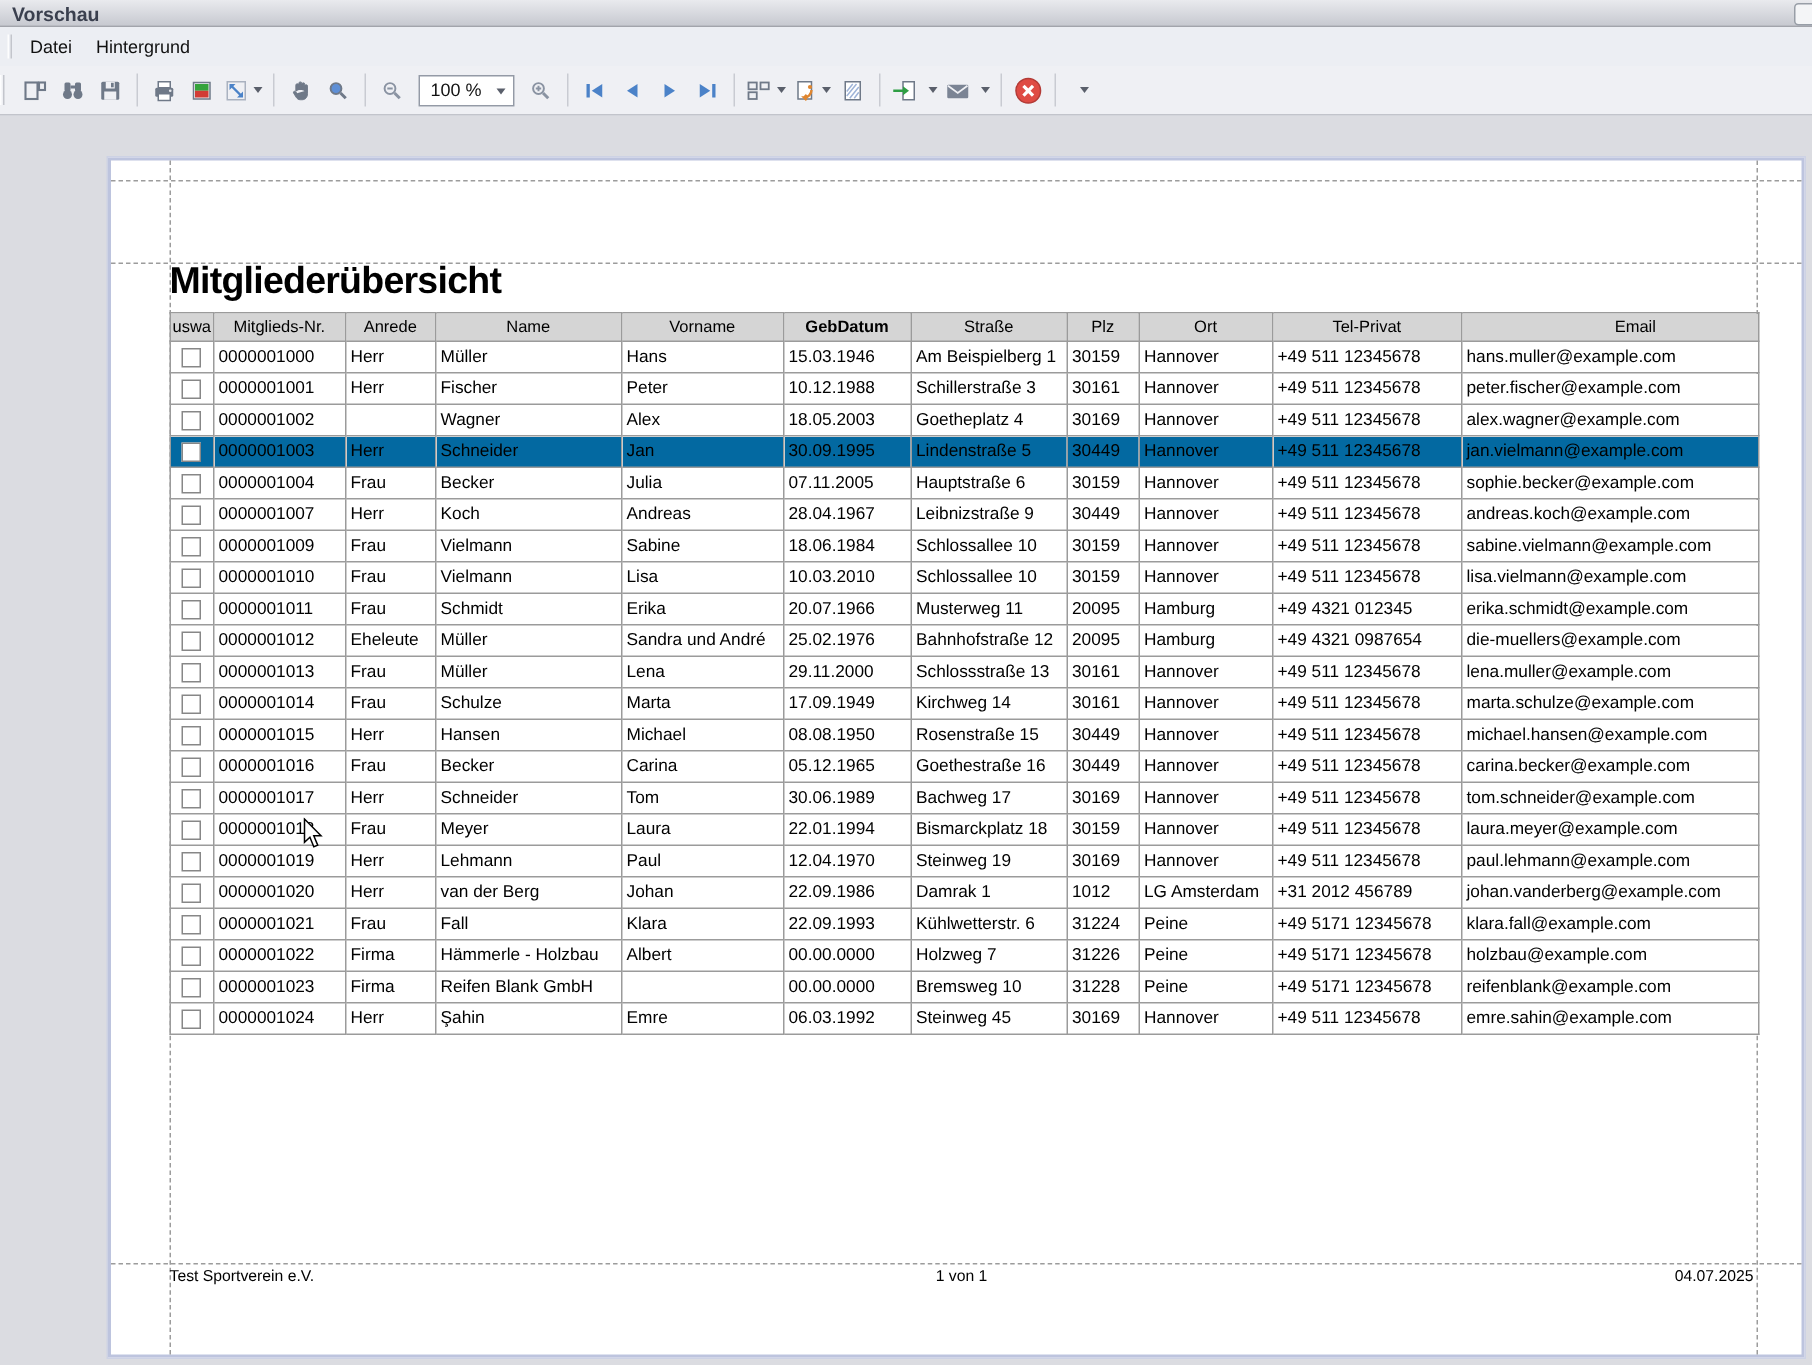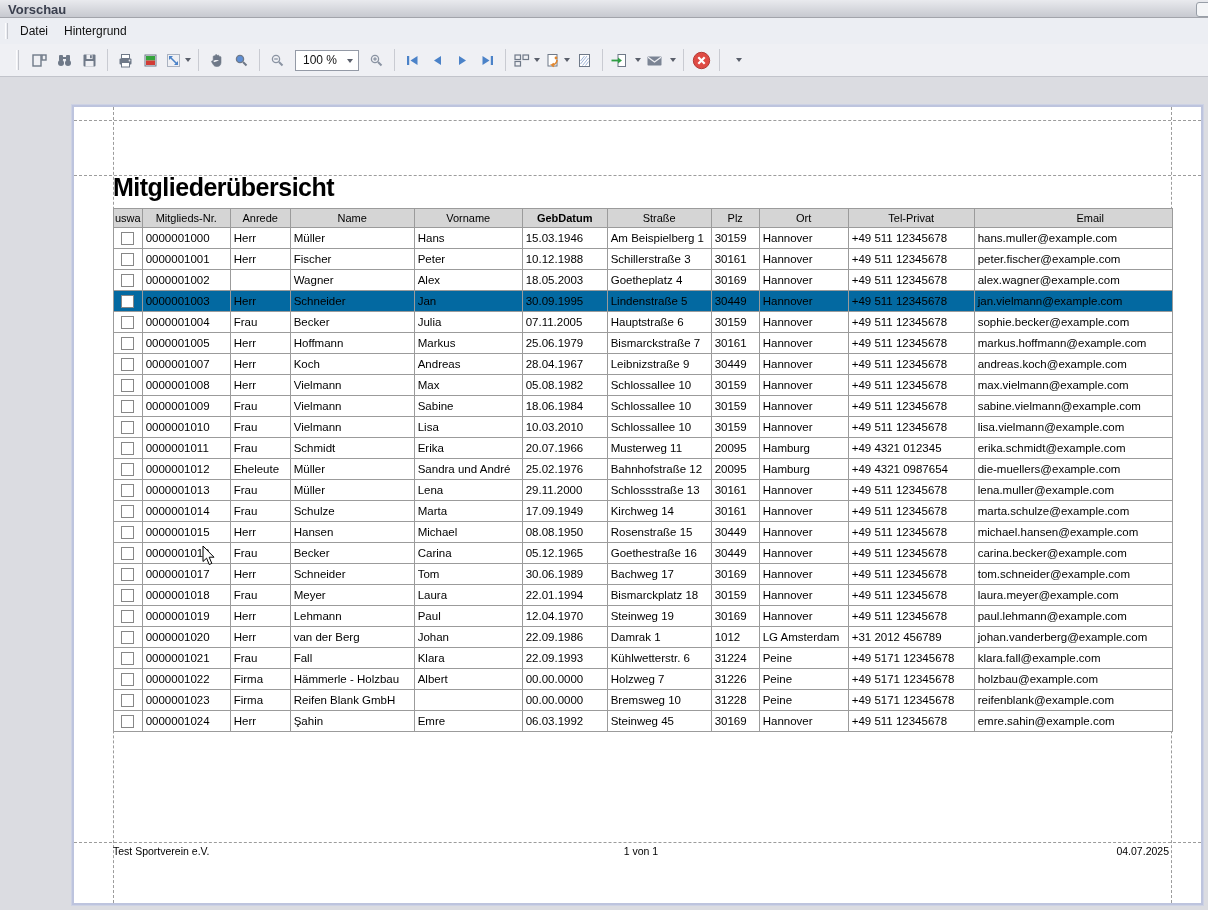--- a/index.html
+++ b/index.html
@@ -14,21 +14,21 @@
     background:#f4f5f7; border:1px solid #989ea7; border-radius:3px; }
 
   
   .menubar { position:absolute; top:18px; left:0; right:0; height:26px; background:#eceef3; }
   .menu-item { position:absolute; top:3px; font-size:12px; color:#111; padding:3px 6px; cursor:default; }
   .grip { position:absolute; left:5px; top:5px; width:3px; height:16px;
     border-left:1px solid #fdfdfe; border-right:1px solid #c3c5cc; }
 
   
   .toolbar { position:absolute; top:44px; left:0; right:0; height:33px; background:#eff0f4;
-    border-bottom:1px solid #c2c4cb; display:flex; align-items:center; padding-left:16px; }
+    border-bottom:1px solid #c2c4cb; display:flex; align-items:center; }
   .tbtn { height:25px; min-width:25px; display:flex; align-items:center; justify-content:center;
     border-radius:2px; padding:0 2px; }
   .sep { width:1px; height:22px; background:#c9cbd2; margin:0 5px; flex:0 0 1px; }
   .caret { width:0; height:0; border-left:3px solid transparent; border-right:3px solid transparent;
     border-top:4px solid #5a5f6b; margin-left:3px; }
   .combo { width:64px; height:21px; background:#fff; border:1px solid #949aa6; display:flex;
     align-items:center; font-size:12px; color:#111; padding-left:7px; margin:0 5px; position:relative; }
   .combo .caret { position:absolute; right:5px; top:8px; }
 
   
@@ -343,60 +343,30 @@
             <td>Hauptstraße 6</td>
             <td>30159</td>
             <td>Hannover</td>
             <td>+49 511 12345678</td>
             <td>sophie.becker@example.com</td>
           </tr>
           <tr>
             <td>
               <div class="checkbox"></div>
             </td>
-            <td>0000001005</td>
-            <td>Herr</td>
-            <td>Hoffmann</td>
-            <td>Markus</td>
-            <td>25.06.1979</td>
-            <td>Bismarckstraße 7</td>
-            <td>30161</td>
-            <td>Hannover</td>
-            <td>+49 511 12345678</td>
-            <td>markus.hoffmann@example.com</td>
-          </tr>
-          <tr>
-            <td>
-              <div class="checkbox"></div>
-            </td>
             <td>0000001007</td>
             <td>Herr</td>
             <td>Koch</td>
             <td>Andreas</td>
             <td>28.04.1967</td>
             <td>Leibnizstraße 9</td>
             <td>30449</td>
             <td>Hannover</td>
             <td>+49 511 12345678</td>
             <td>andreas.koch@example.com</td>
-          </tr>
-          <tr>
-            <td>
-              <div class="checkbox"></div>
-            </td>
-            <td>0000001008</td>
-            <td>Herr</td>
-            <td>Vielmann</td>
-            <td>Max</td>
-            <td>05.08.1982</td>
-            <td>Schlossallee 10</td>
-            <td>30159</td>
-            <td>Hannover</td>
-            <td>+49 511 12345678</td>
-            <td>max.vielmann@example.com</td>
           </tr>
           <tr>
             <td>
               <div class="checkbox"></div>
             </td>
             <td>0000001009</td>
             <td>Frau</td>
             <td>Vielmann</td>
             <td>Sabine</td>
             <td>18.06.1984</td>

